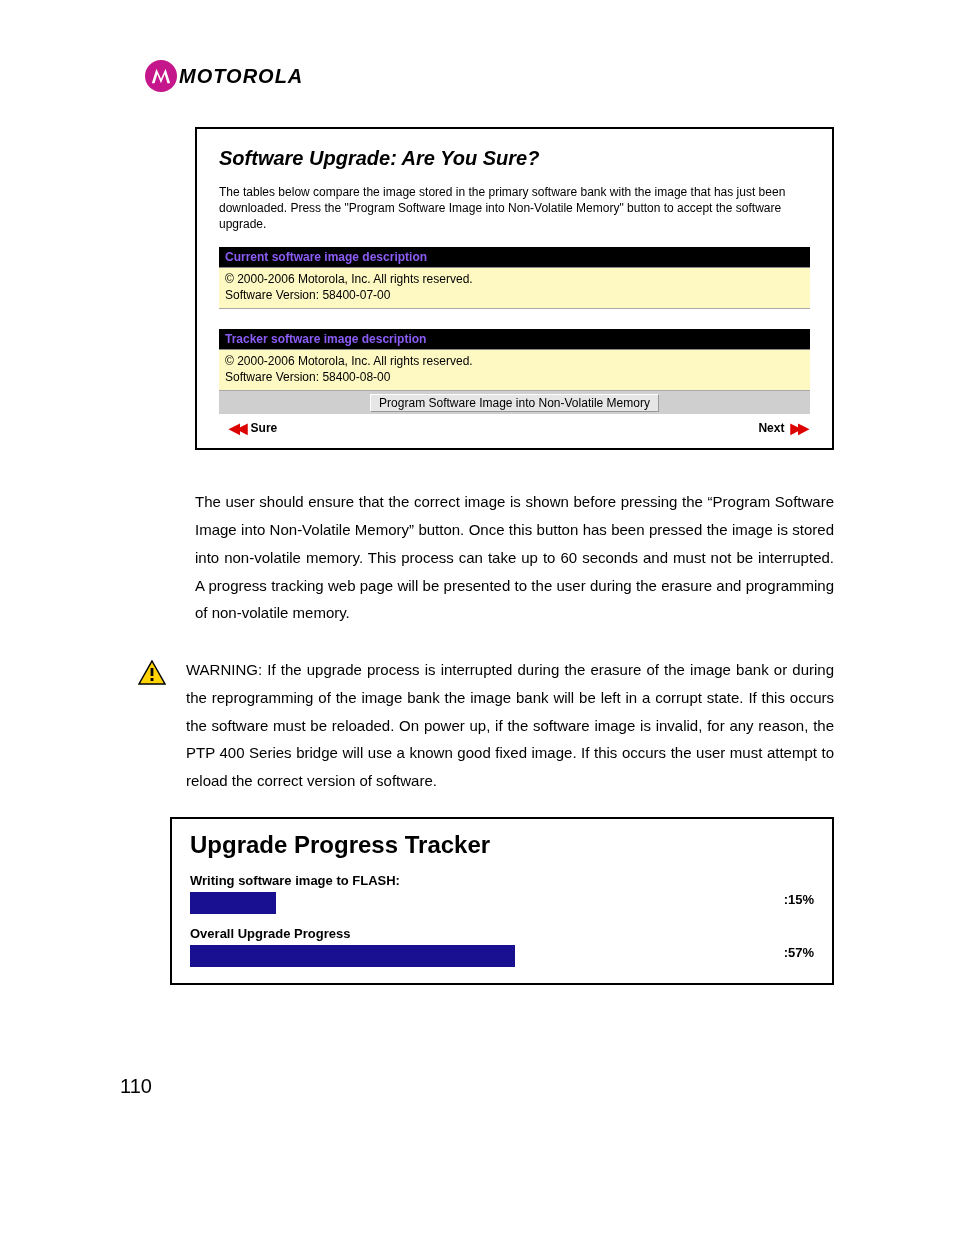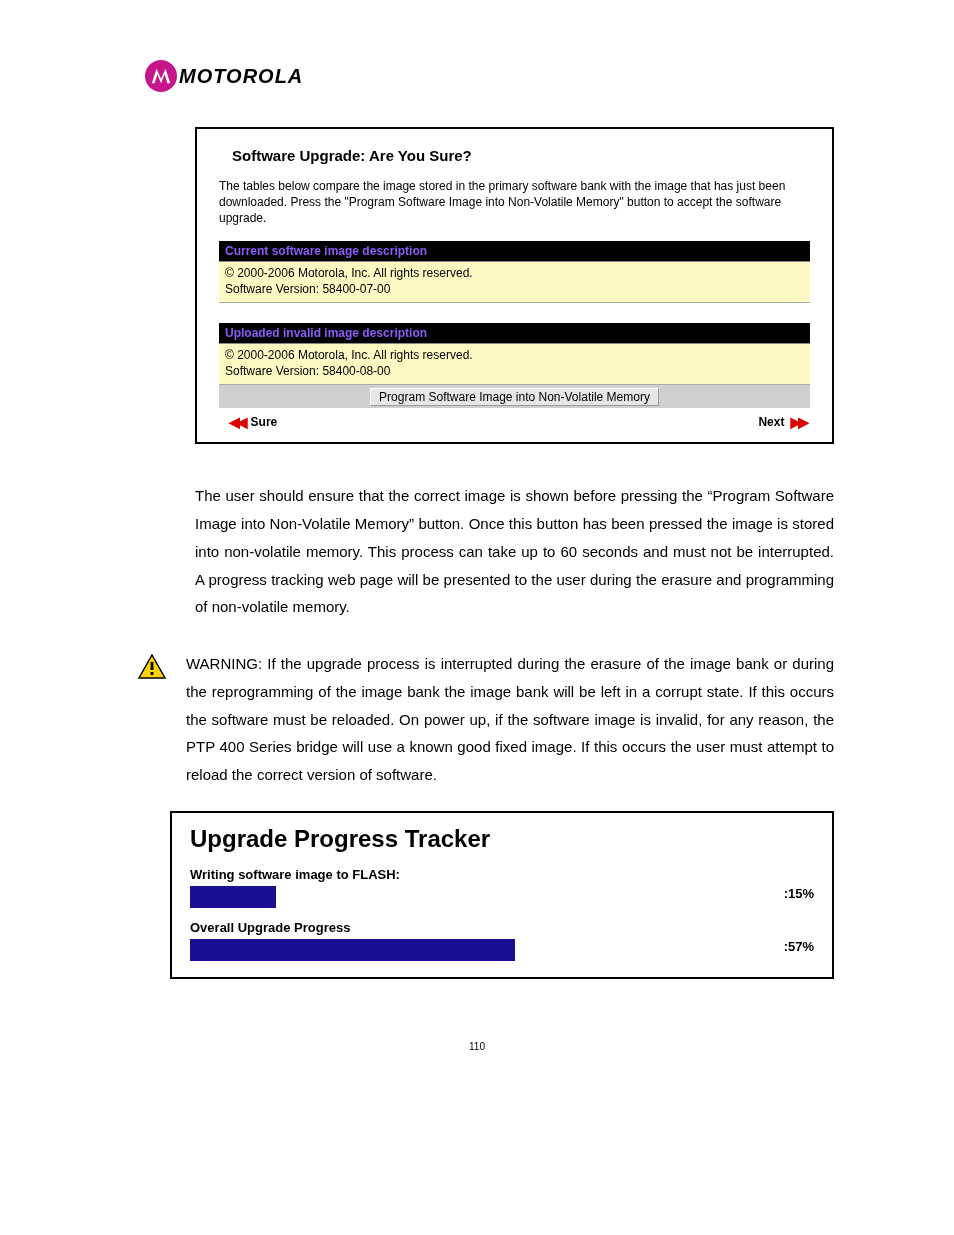--- a/index.html
+++ b/index.html
@@ -38,23 +38,24 @@
     letter-spacing: 1px;
     font-family: Arial Black, Arial, sans-serif;
   }
   .panel {
     border: 2px solid #000;
     margin: 0 0 0 75px;
     padding: 18px 22px 10px 22px;
     background: #fff;
   }
   .panel h1 {
-    font-size: 15px;
-    font-weight: bold;
-    margin: 0 0 14px 13px;
+    font-size: 20px;
+    font-weight: bold;
+    margin: 0 0 14px 0;
+    font-style: italic;
   }
   .panel p.intro {
     font-size: 12px;
     line-height: 1.35;
     margin: 0 0 14px 0;
   }
   .bar-header {
     background: #000;
     color: #8b5cf6;
     font-weight: bold;
@@ -154,23 +155,22 @@
     background: #181091;
   }
   .prog-pct {
     font-size: 13px;
     font-weight: bold;
     width: 48px;
     text-align: right;
     padding-left: 6px;
   }
   .pagenum {
-    text-align: center;
-    font-size: 10px;
-    margin-top: 62px;
+    font-size: 20px;
+    margin-top: 90px;
   }
 </style>
 </head>
 <body>
 
 <div class="page">
 
   <div class="logo-row">
     <span class="logo-circle">
       <svg width="22" height="22" viewBox="0 0 24 24">
@@ -185,21 +185,21 @@
     <p class="intro">The tables below compare the image stored in the primary software bank with the image that has just been downloaded. Press the "Program Software Image into Non-Volatile Memory" button to accept the software upgrade.</p>
 
     <div class="bar-header">Current software image description</div>
     <div class="bar-body">
       <div>© 2000-2006 Motorola, Inc. All rights reserved.</div>
       <div>Software Version: 58400-07-00</div>
     </div>
 
     <div class="section-gap"></div>
 
-    <div class="bar-header">Uploaded invalid image description</div>
+    <div class="bar-header">Tracker software image description</div>
     <div class="bar-body">
       <div>© 2000-2006 Motorola, Inc. All rights reserved.</div>
       <div>Software Version: 58400-08-00</div>
     </div>
 
     <div class="button-row">
       <button class="prog-btn">Program Software Image into Non-Volatile Memory</button>
     </div>
 
     <div class="navrow">

